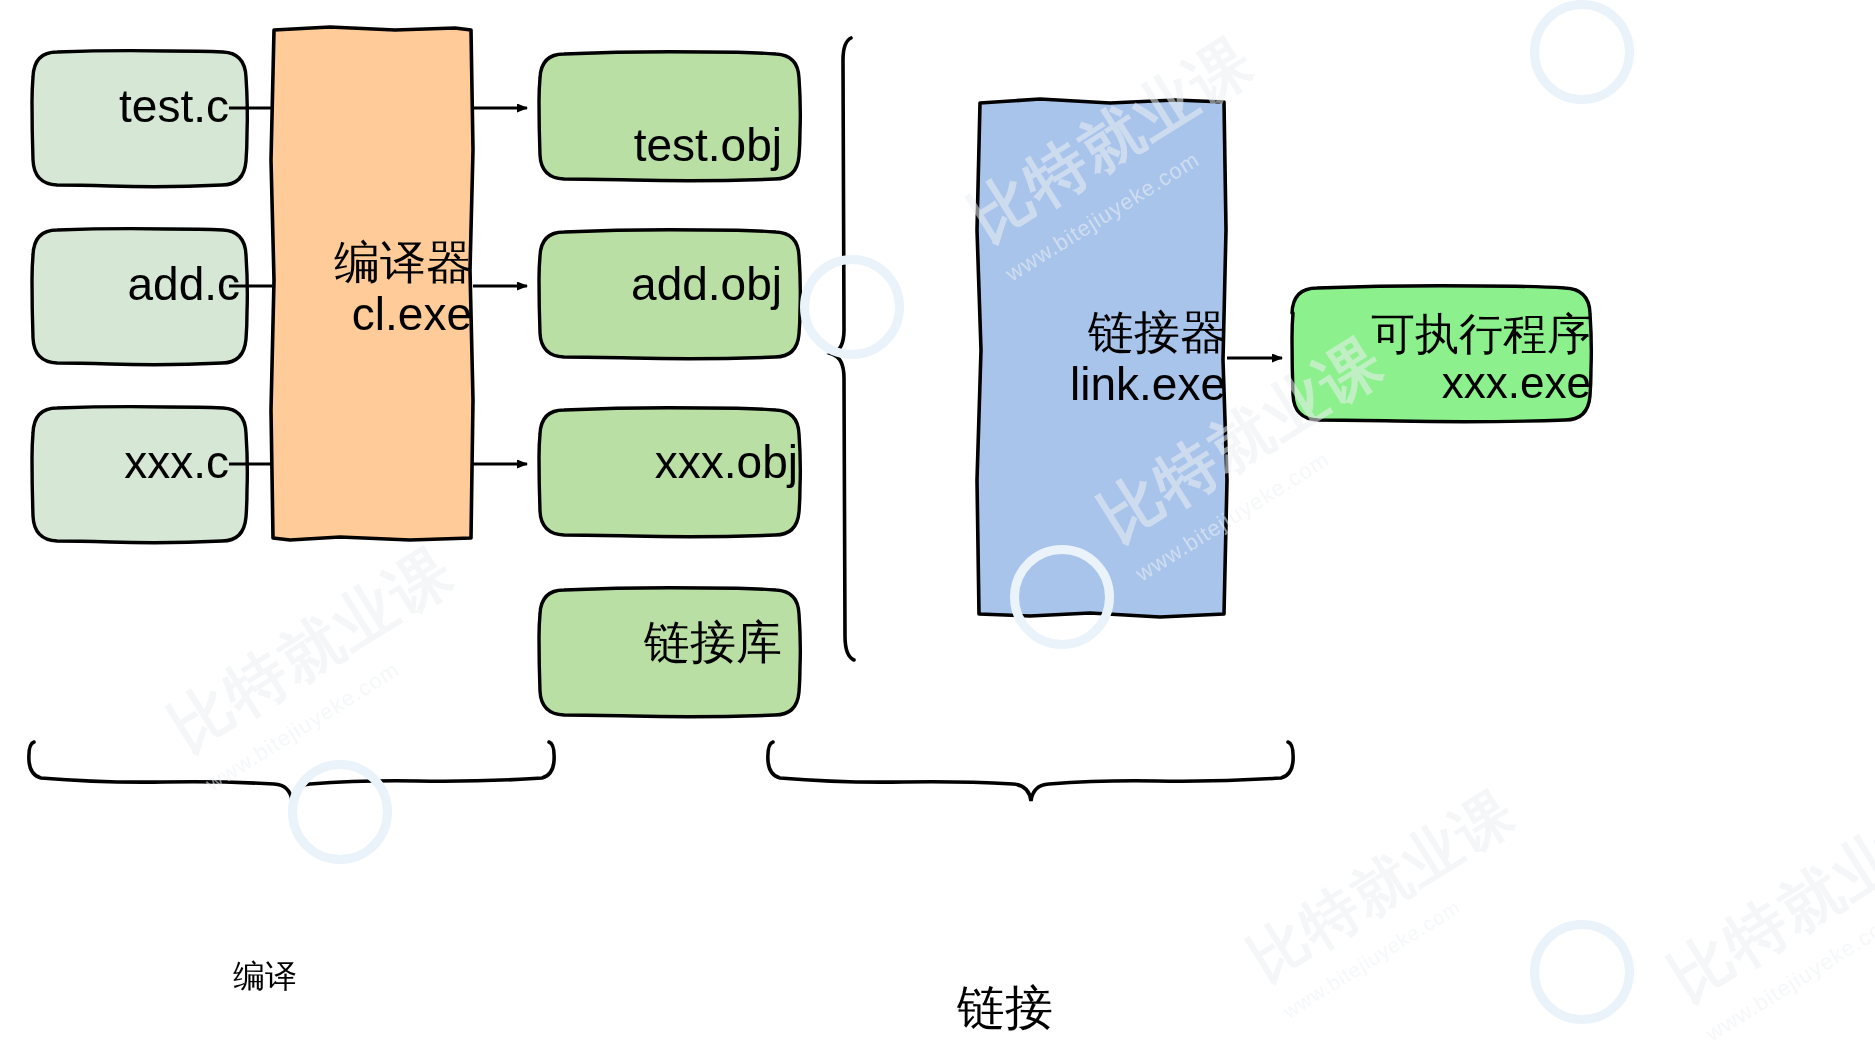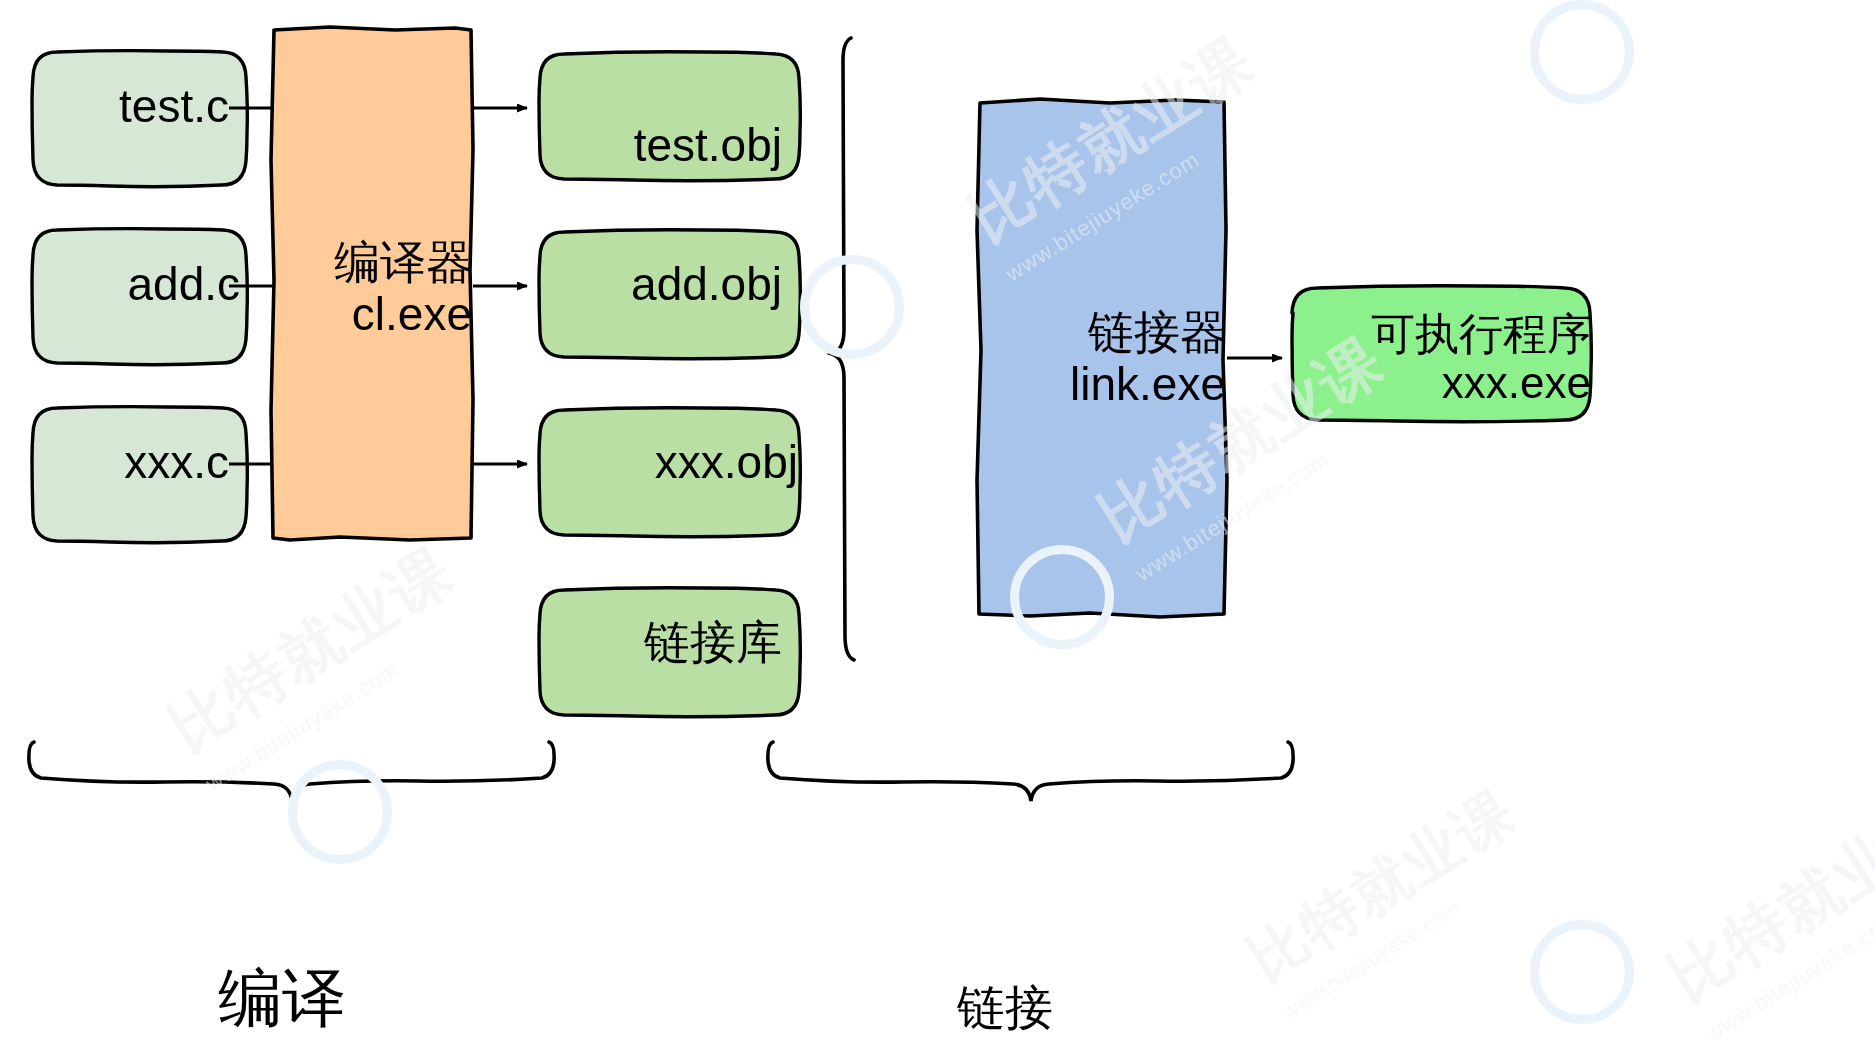--- a/index.html
+++ b/index.html
@@ -206,20 +206,20 @@
   <div class="node" style="left:978px; top:296px; width:248px; height:126px; font-size:46px;">
     <span class="line">链接器</span>
     <span class="line">link.exe</span>
   </div>
 
   <div class="node" style="left:1291px; top:288px; width:300px; height:140px; font-size:44px;">
     <span class="line">可执行程序</span>
     <span class="line">xxx.exe</span>
   </div>
 
-  <div class="brace-label" style="left:202px; top:955px; width:160px; font-size:64px;">
+  <div class="brace-label" style="left:185px; top:955px; width:160px; font-size:32px;">
     <span>编译</span>
   </div>
   <div class="brace-label" style="left:925px; top:955px; width:160px; font-size:48px;margin-top:21px;">
     <span>链接</span>
   </div>
 
 </div>
 
 </body></html>

